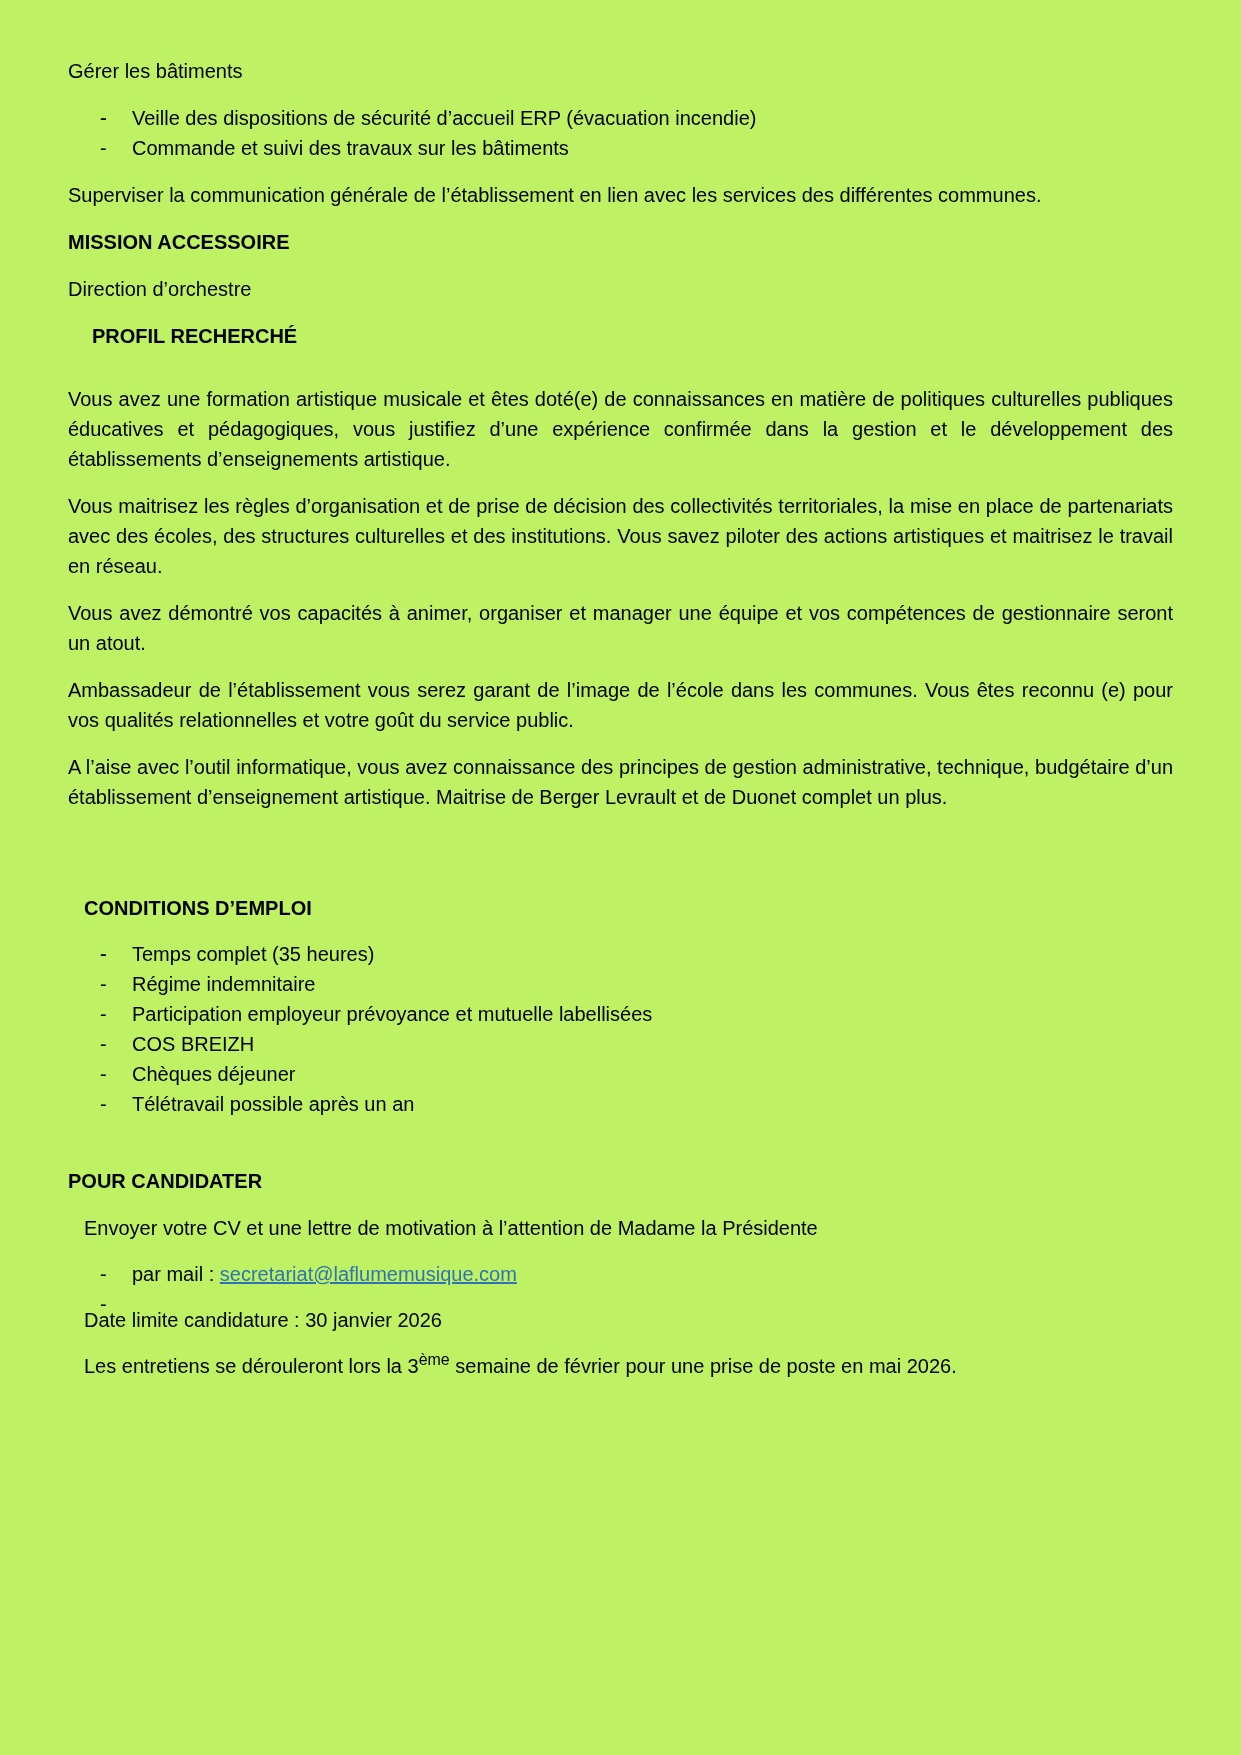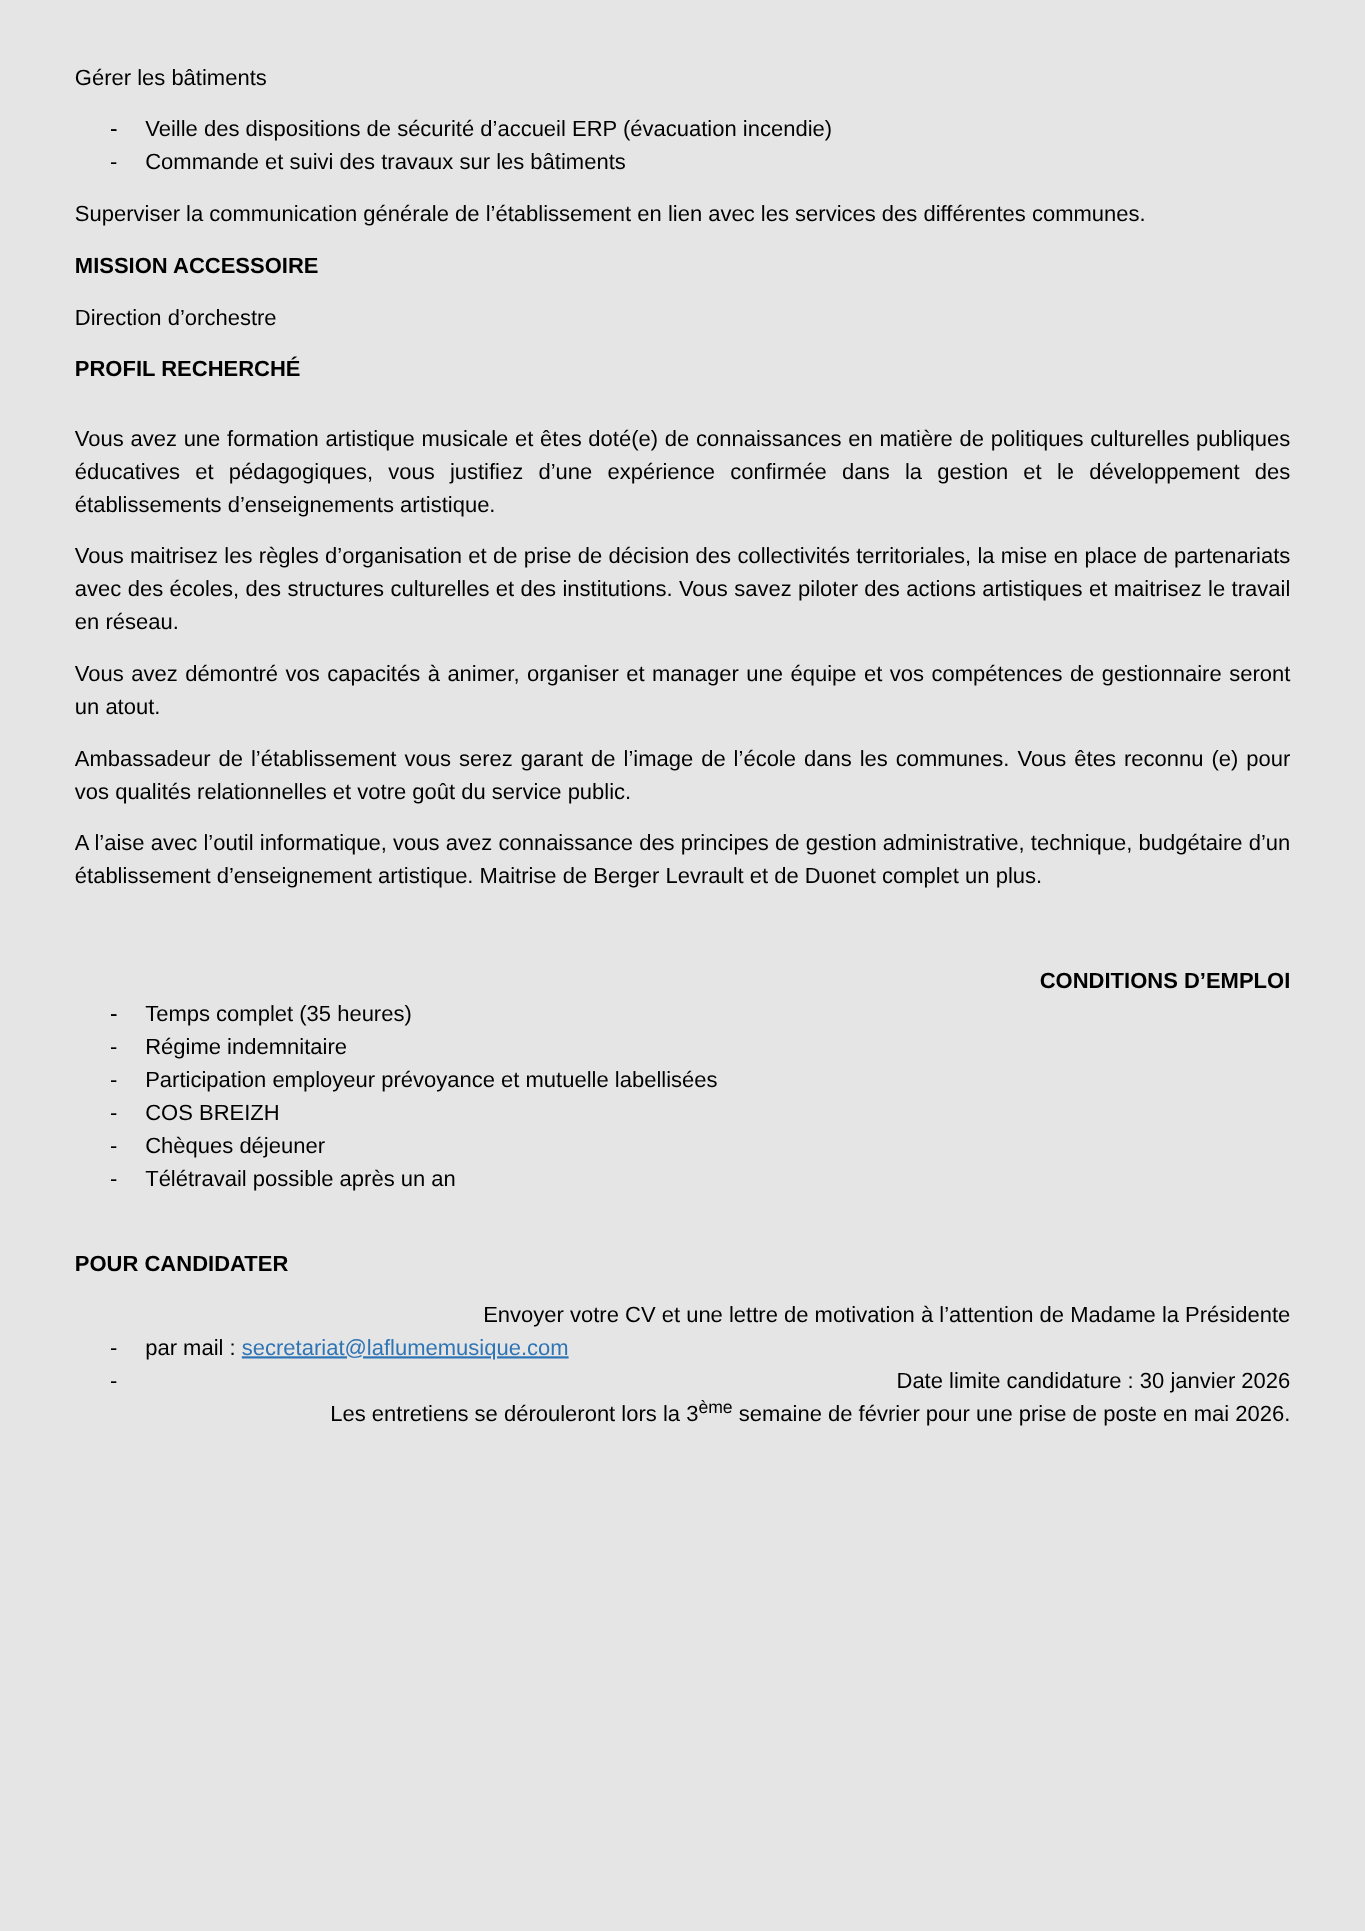--- a/index.html
+++ b/index.html
@@ -14,45 +14,45 @@
     font-family: "Liberation Sans", sans-serif;
     color: #000000;
     font-size: 20px;
     line-height: 30px;
   }
   .page {
     box-sizing: border-box;
     width: 1241px;
     min-height: 1755px;
     padding: 56px 68px 60px 68px;
-    background: #e5e5e5;
+    background: #bef264;
   }
   p { margin: 0 0 17px 0; }
   .heading {
     font-weight: bold;
     margin: 0 0 17px 0;
   }
-  .heading-profil { margin-bottom: 33px; }
+  .heading-profil { margin-bottom: 33px; margin-left: 24px; }
   .justify { text-align: justify; }
   ul.dash {
     list-style: none;
     margin: 0 0 17px 0;
     padding: 0;
   }
   ul.dash li {
     position: relative;
     padding-left: 64px;
   }
   ul.dash li .marker {
     position: absolute;
     left: 32px;
     top: 0;
   }
   ul.dash.tight { margin-bottom: 0; }
-  .tightline { margin: 0; text-align: right; }
+  .tightline { margin: 16px; }
   .spacer-lg { height: 48px; }
   .spacer-md { height: 30px; }
   a.mail-link {
     color: #2E74B5;
     text-decoration: underline;
   }
   sup {
     font-size: 16px;
     line-height: 0;
     vertical-align: super;

